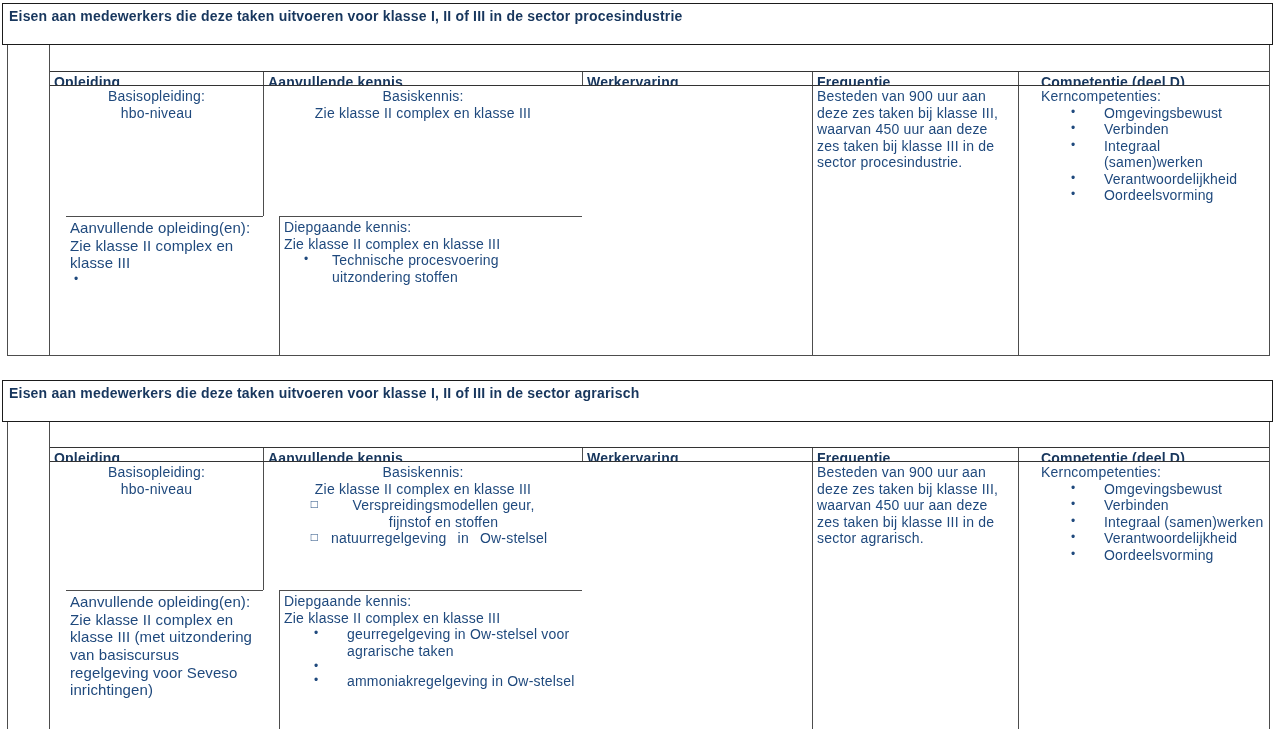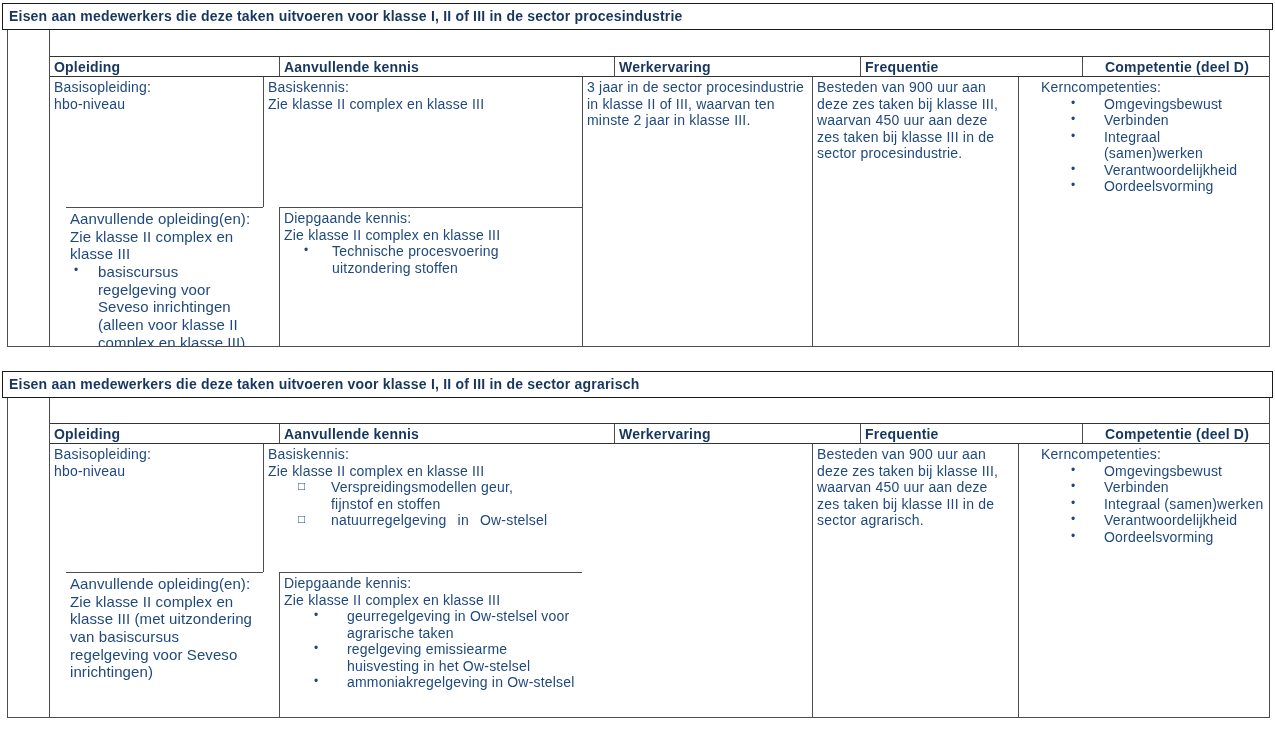--- a/index.html
+++ b/index.html
@@ -15,43 +15,42 @@
     width:1275px;height:729px;overflow:hidden;
     font-family:"Liberation Sans","DejaVu Sans",sans-serif;
     color:var(--txt);
     font-size:14px;line-height:1.18;letter-spacing:0.2px;
   }
   .tbl{margin:0 2px;}
   .tbl1{margin-top:3px;}
   .tbl2{margin-top:24px;}
   .titlebar{
     border:1px solid var(--bdt);
-    height:27px;
+    height:42px;
     padding:4px 6px 19px 6px;
     font-weight:bold;font-size:14px;color:var(--hd);
     white-space:nowrap;overflow:hidden;
   }
   .mainbox{
     margin-left:5px;margin-right:3px;
     border-left:1px solid var(--bd);
     border-right:1px solid var(--bd);
     border-bottom:1px solid var(--bd);
     display:flex;align-items:stretch;
   }
   .gutter{width:42px;border-right:1px solid var(--bd);flex:none;}
   .content{flex:1;min-width:0;}
   .spacer{height:26px;}
   .tbl2 .spacer{height:25px;}
   .hrow{
     display:grid;
     grid-template-columns:213px 319px 230px 206px 251px;
-    height:21px;
+    height:15px;
     border-top:1px solid var(--bdd);
     border-bottom:1px solid var(--bdd);
-    gap:16px;
   }
   .hc{
     padding:2px 4px;
     font-weight:bold;font-size:14px;color:var(--hd);
     border-left:1px solid var(--bd);
     white-space:nowrap;overflow:hidden;
   }
   .hc.c1{border-left:none;}
   .body{
     display:grid;
@@ -62,21 +61,21 @@
   .cell{
     padding:2px 4px;
     border-left:1px solid var(--bd);
     overflow:hidden;
   }
   .c1{grid-column:1;border-left:none;}
   .c2{grid-column:2;}
   .c3{grid-column:3;}
   .c4{grid-column:4;}
   .c5{grid-column:5;padding-left:22px;}
-  .rowA{grid-row:1;}
+  .rowA{grid-row:1;text-align:center;}
   .rowB{grid-row:2;border-top:1px solid var(--bd);margin-left:16px;}
   .tall{grid-row:1 / 3;}
   .big{font-size:15px;letter-spacing:0.1px;}
   ul.list{list-style:none;}
   ul.list li{display:flex;align-items:flex-start;}
   .blt{flex:none;font-size:12px;}
   .txt{min-width:0;}
   .ind1 li{padding-left:4px;}  .ind1 .blt{width:24px;}
   .ind2 li{padding-left:20px;} .ind2 .blt{width:28px;}
   .ind3 li{padding-left:30px;} .ind3 .blt{width:33px;}
@@ -108,23 +107,20 @@
         <div class="cell c1 rowA">
           <div>Basisopleiding:</div>
           <div>hbo-niveau</div>
         </div>
 
         <div class="cell c2 rowA">
           <div>Basiskennis:</div>
           <div>Zie klasse II complex en klasse III</div>
         </div>
 
-        <div class="cell c3 tall">
-          <span>3 jaar in de sector procesindustrie in klasse II of III, waarvan ten minste 2 jaar in klasse III.</span>
-        </div>
 
         <div class="cell c4 tall">
           <span>Besteden van 900 uur aan deze zes taken bij klasse III, waarvan 450 uur aan deze zes taken bij klasse III in de sector procesindustrie.</span>
         </div>
 
         <div class="cell c5 tall">
           <div>Kerncompetenties:</div>
           <ul class="list ind3">
             <li>
                 <span class="blt">•</span>
@@ -148,21 +144,20 @@
               </li>
           </ul>
         </div>
 
         <div class="cell c1 rowB big">
           <div>Aanvullende opleiding(en):</div>
           <div>Zie klasse II complex en klasse III</div>
           <ul class="list ind1">
             <li>
                 <span class="blt">•</span>
-                <span class="txt">basiscursus regelgeving voor Seveso inrichtingen (alleen voor klasse II complex en klasse III)</span>
               </li>
           </ul>
         </div>
 
         <div class="cell c2 rowB">
           <div>Diepgaande kennis:</div>
           <div>Zie klasse II complex en klasse III</div>
           <ul class="list ind2">
             <li>
                 <span class="blt">•</span>
@@ -252,21 +247,20 @@
         <div class="cell c2 rowB">
           <div>Diepgaande kennis:</div>
           <div>Zie klasse II complex en klasse III</div>
           <ul class="list ind3">
             <li>
                 <span class="blt">•</span>
                 <span class="txt w240">geurregelgeving in Ow-stelsel voor agrarische taken</span>
               </li>
             <li>
                 <span class="blt">•</span>
-                <span class="txt w240">regelgeving emissiearme huisvesting in het Ow-stelsel</span>
               </li>
             <li>
                 <span class="blt">•</span>
                 <span class="txt w240">ammoniakregelgeving in Ow-stelsel</span>
               </li>
           </ul>
         </div>
 
       </div>
     </div>

